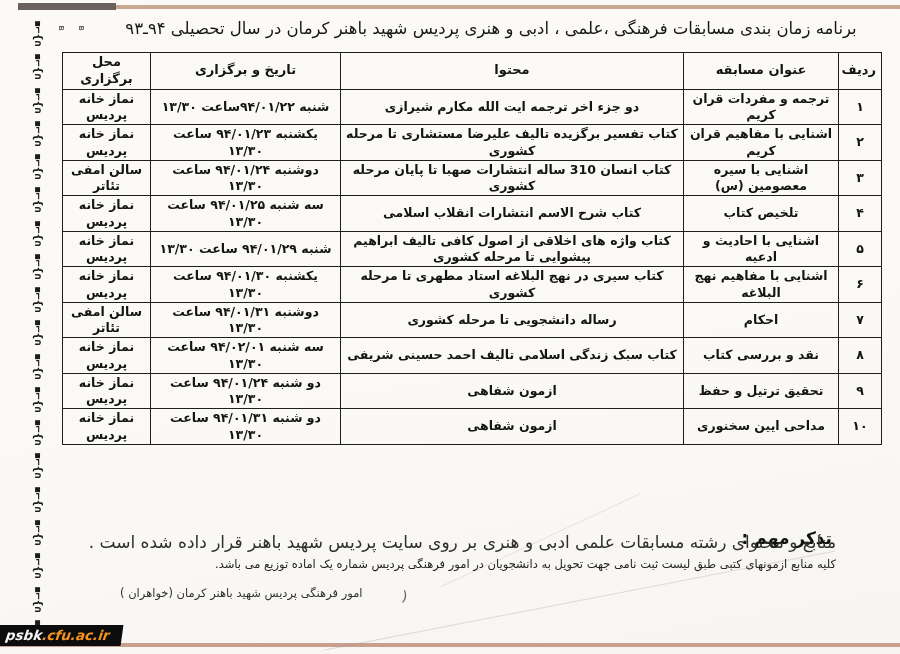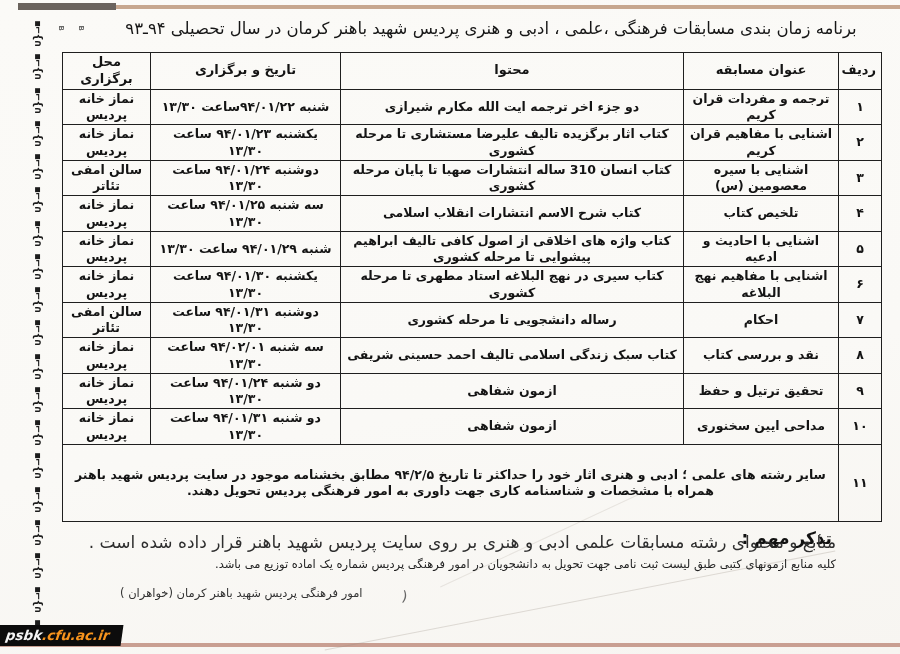--- a/index.html
+++ b/index.html
@@ -148,21 +148,21 @@
       <tr class="r-1">
         <td class="c-no">۱</td>
         <td>ترجمه و مفردات قران کریم</td>
         <td>دو جزء اخر ترجمه ایت الله مکارم شیرازی</td>
         <td class="c-date">شنبه ۹۴/۰۱/۲۲ساعت ۱۳/۳۰</td>
         <td>نماز خانه پردیس</td>
       </tr>
       <tr class="r-2">
         <td class="c-no">۲</td>
         <td>اشنایی با مفاهیم قران کریم</td>
-        <td>کتاب اثار برگزیده تالیف علیرضا مستشاری تا مرحله کشوری</td>
+        <td>کتاب تفسیر برگزیده تالیف علیرضا مستشاری تا مرحله کشوری</td>
         <td class="c-date">یکشنبه ۹۴/۰۱/۲۳ ساعت
 ۱۳/۳۰</td>
         <td>نماز خانه پردیس</td>
       </tr>
       <tr class="r-3">
         <td class="c-no">۳</td>
         <td>اشنایی با سیره معصومین (س)</td>
         <td>کتاب انسان 310 ساله انتشارات صهبا تا پایان مرحله کشوری</td>
         <td class="c-date">دوشنبه ۹۴/۰۱/۲۴ ساعت
 ۱۳/۳۰</td>
@@ -216,24 +216,20 @@
         <td>نماز خانه پردیس</td>
       </tr>
       <tr class="r-10">
         <td class="c-no">۱۰</td>
         <td>مداحی ایین سخنوری</td>
         <td>ازمون شفاهی</td>
         <td class="c-date">دو شنبه ۹۴/۰۱/۳۱ ساعت
 ۱۳/۳۰</td>
         <td>نماز خانه پردیس</td>
       </tr>
-      <tr class="r-11">
-        <td class="c-no">۱۱</td>
-        <td class="c-final" colspan="4">سایر رشته های علمی ؛ ادبی و هنری اثار خود را حداکثر تا تاریخ ۹۴/۲/۵ مطابق بخشنامه موجود در سایت پردیس شهید باهنر همراه با مشخصات و شناسنامه کاری جهت داوری به امور فرهنگی پردیس تحویل دهند.</td>
-      </tr>
     </tbody>
   </table>
 
   <div class="note-heading">تذکر مهم :</div>
   <div class="note-line1">منابع و محتوای رشته مسابقات علمی ادبی و هنری بر روی سایت پردیس شهید باهنر قرار داده شده است .</div>
   <div class="note-line2">کلیه منابع ازمونهای کتبی طبق لیست ثبت نامی جهت تحویل به دانشجویان در امور فرهنگی پردیس شماره یک اماده توزیع می باشد.</div>
   <div class="signature">امور فرهنگی پردیس شهید باهنر کرمان (خواهران )</div>
   <div class="stray-paren">)</div>
 
   <div class="watermark">

